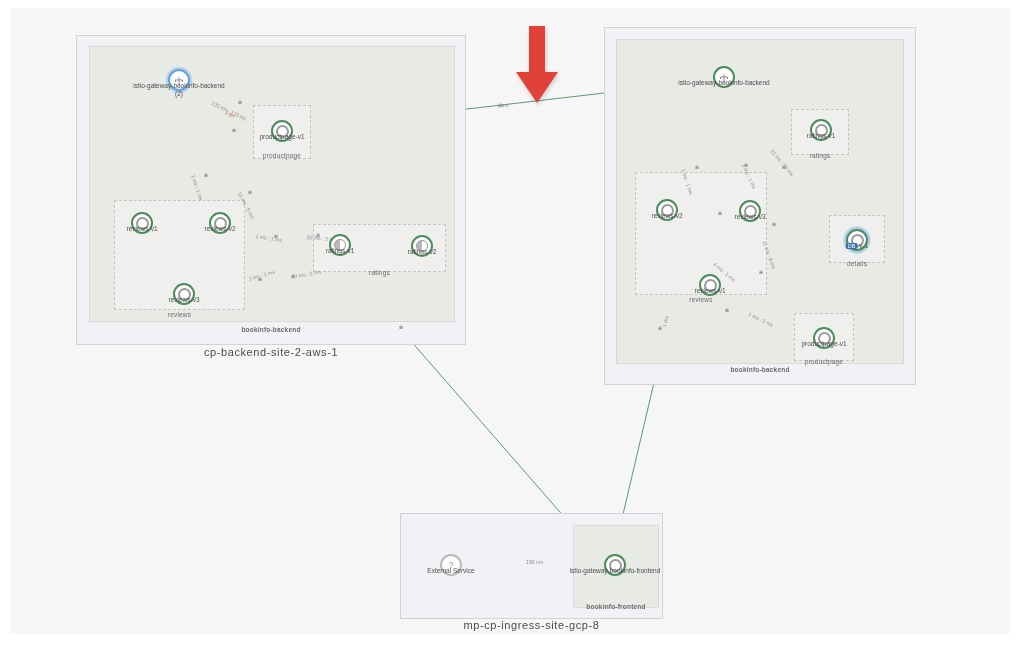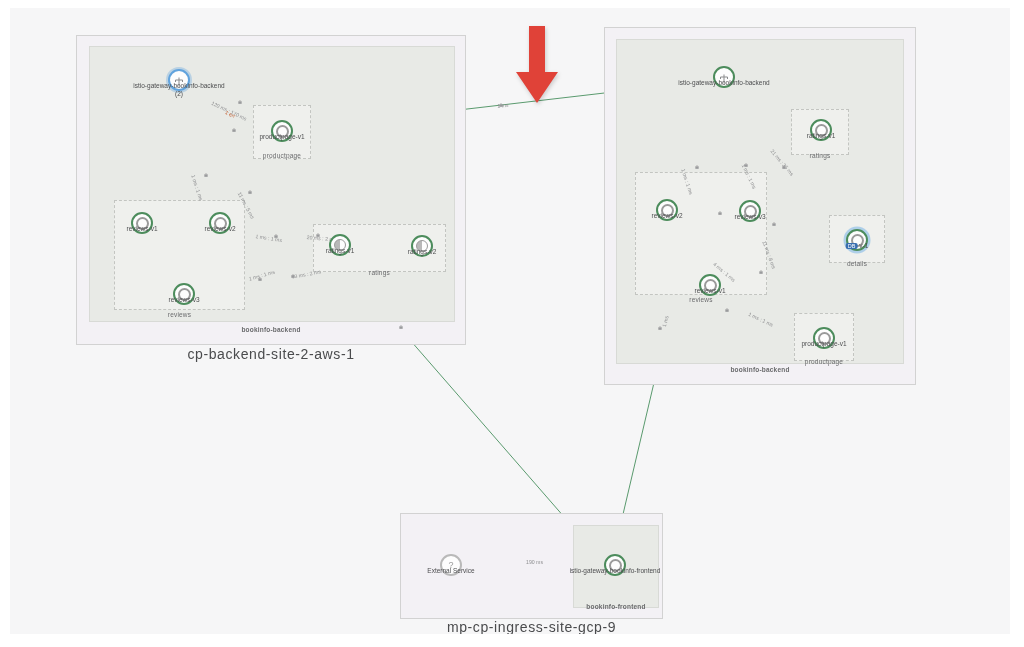--- a/index.html
+++ b/index.html
@@ -54,21 +54,21 @@
   .box-label {
     position: absolute;
     width: 100%;
     text-align: center;
     font-size: 7.5px;
     color: #58595b;
     letter-spacing: 0.2px;
     white-space: nowrap;
   }
   .box-label.cluster {
-    font-size: 14px;
+    font-size: 11px;
     color: #4a4b4d;
     letter-spacing: 0.6px;
   }
   .box-label.app {
     font-size: 6.5px;
     color: #6a6b6d;
     font-weight: bold;
   }
   .box-label.appplain {
     font-size: 6.5px;
@@ -289,21 +289,21 @@
     <div class="box-label appplain" style="left:625px; top:288px; width:132px;">reviews</div>
 
     <div class="app-box" style="left:784px; top:305px; width:60px; height:48px;"></div>
     <div class="box-label appplain" style="left:784px; top:350px; width:60px;">productpage</div>
 
     <div class="cluster-box plain" style="left:390px; top:505px; width:263px; height:106px; background:#f3f1f5;">
     </div>
     <div class="ns-box" style="left:563px; top:517px; width:86px; height:83px;">
     </div>
     <div class="box-label app" style="left:544px; top:595px; width:124px;">bookinfo-frontend</div>
-    <div class="box-label cluster" style="left:390px; top:611px; width:263px;">mp-cp-ingress-site-gcp-9</div>
+    <div class="box-label cluster" style="left:390px; top:611px; width:263px;">mp-cp-ingress-site-gcp-8</div>
 
     <div>
       <div class="edge-label" style="left:203px; top:92px; transform:rotate(25deg);">120 ms : 170 ms</div>
       <div class="edge-label" style="left:217px; top:101px; color:#c4663b; transform:rotate(27deg);">1 err</div>
       <div class="edge-label" style="left:186px; top:166px; transform:rotate(72deg);">1 ms : 1 ms</div>
       <div class="edge-label" style="left:232px; top:183px; transform:rotate(62deg);">11 ms : 5 ms</div>
       <div class="edge-label" style="left:246px; top:225px; transform:rotate(9deg);">1 ms : 1 ms</div>
       <div class="edge-label" style="left:297px; top:226px; transform:rotate(5deg);">20 ms : 2 ms</div>
       <div class="edge-label" style="left:238px; top:268px; transform:rotate(-16deg);">1 ms : 1 ms</div>
       <div class="edge-label" style="left:281px; top:266px; transform:rotate(-11deg);">73 ms : 2 ms</div>

